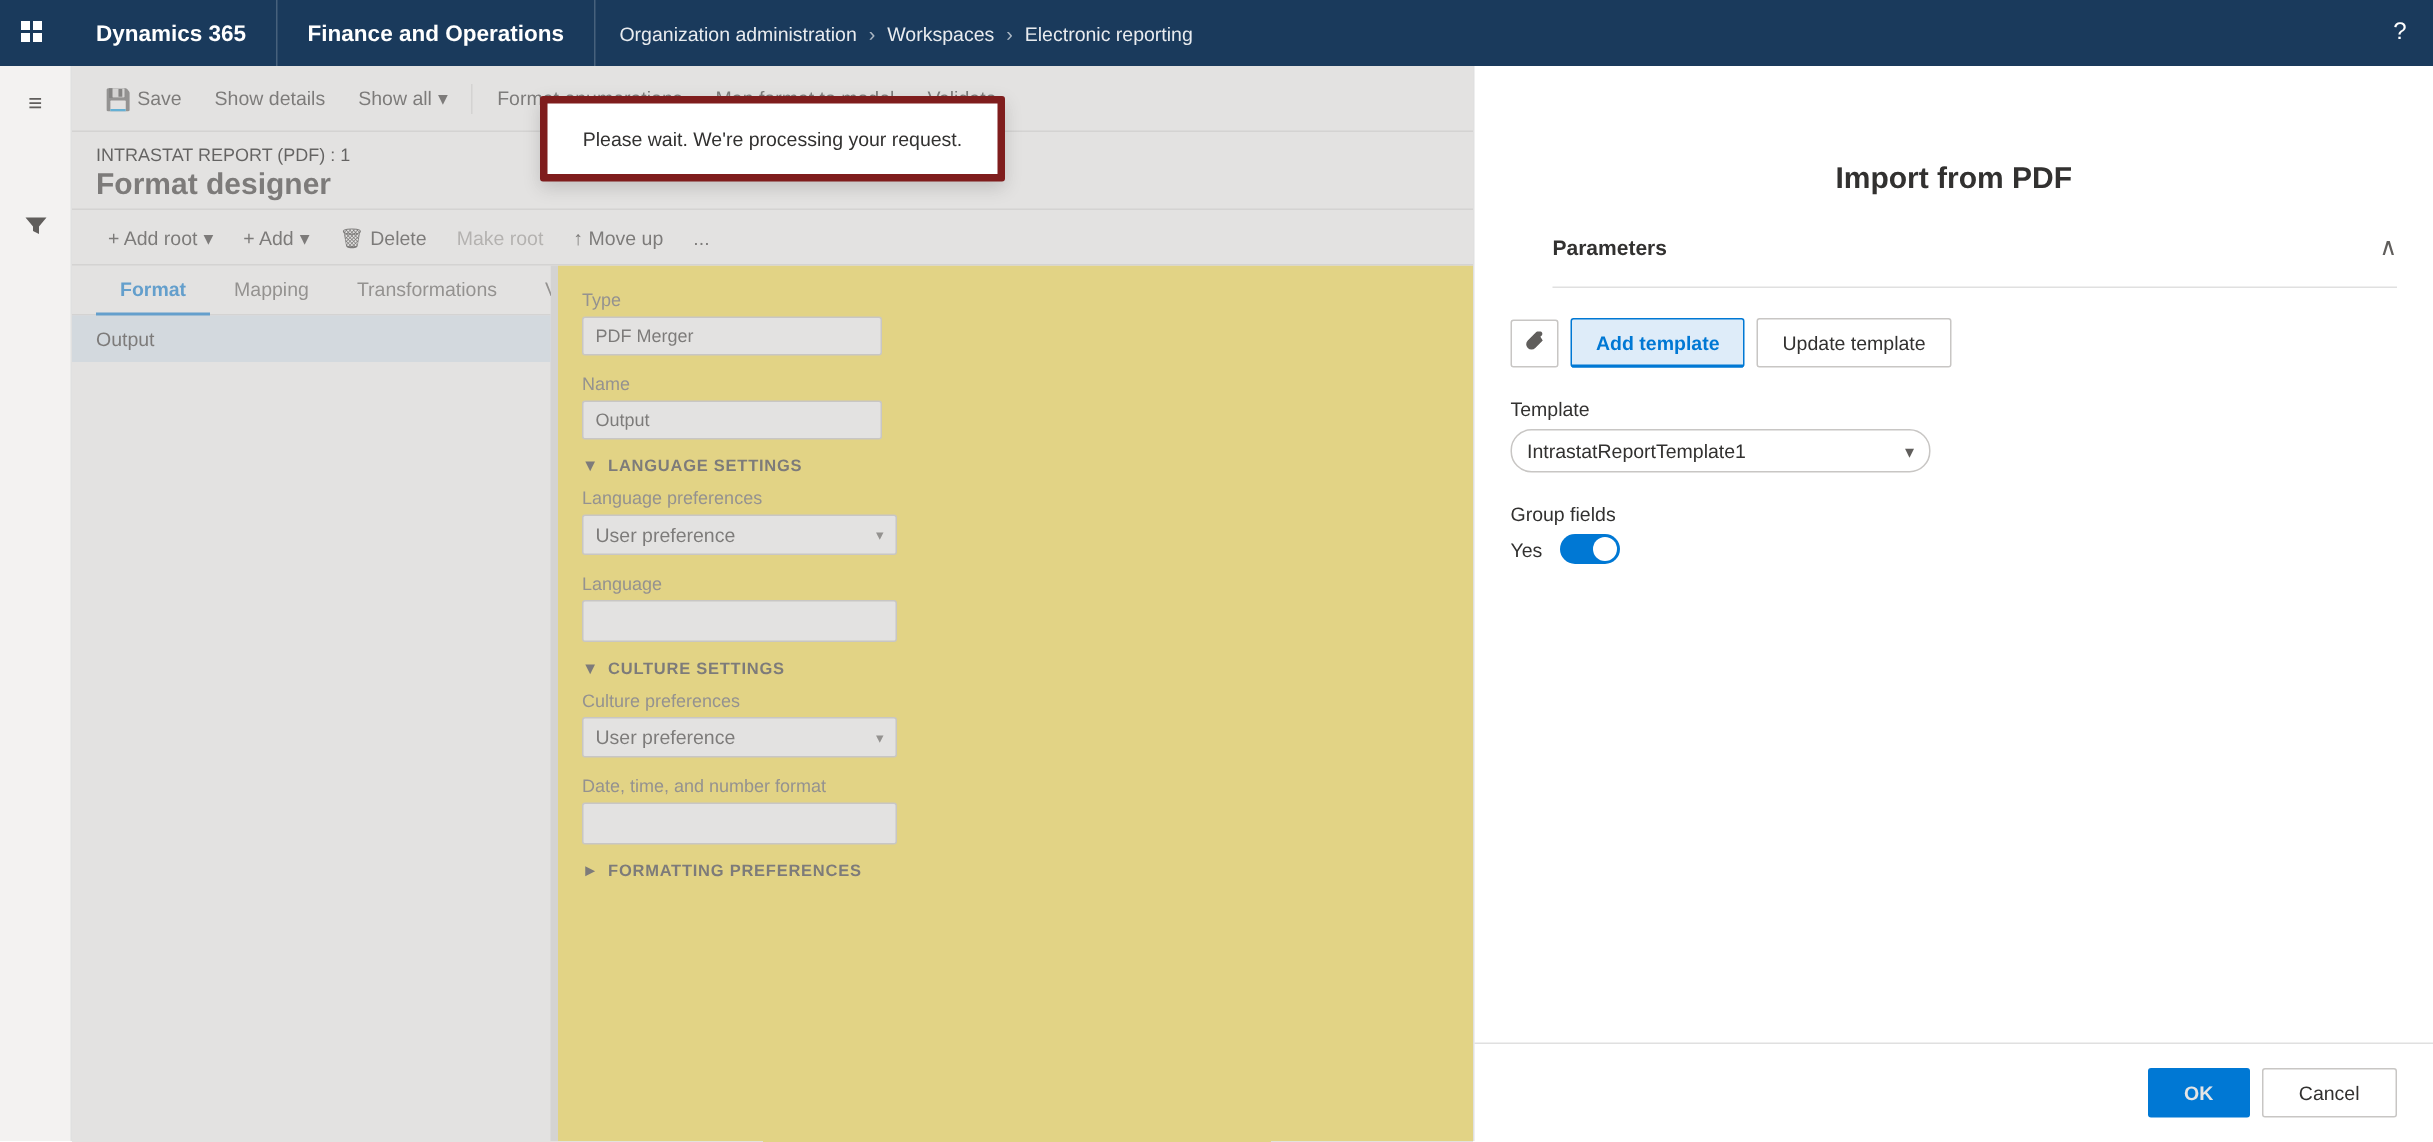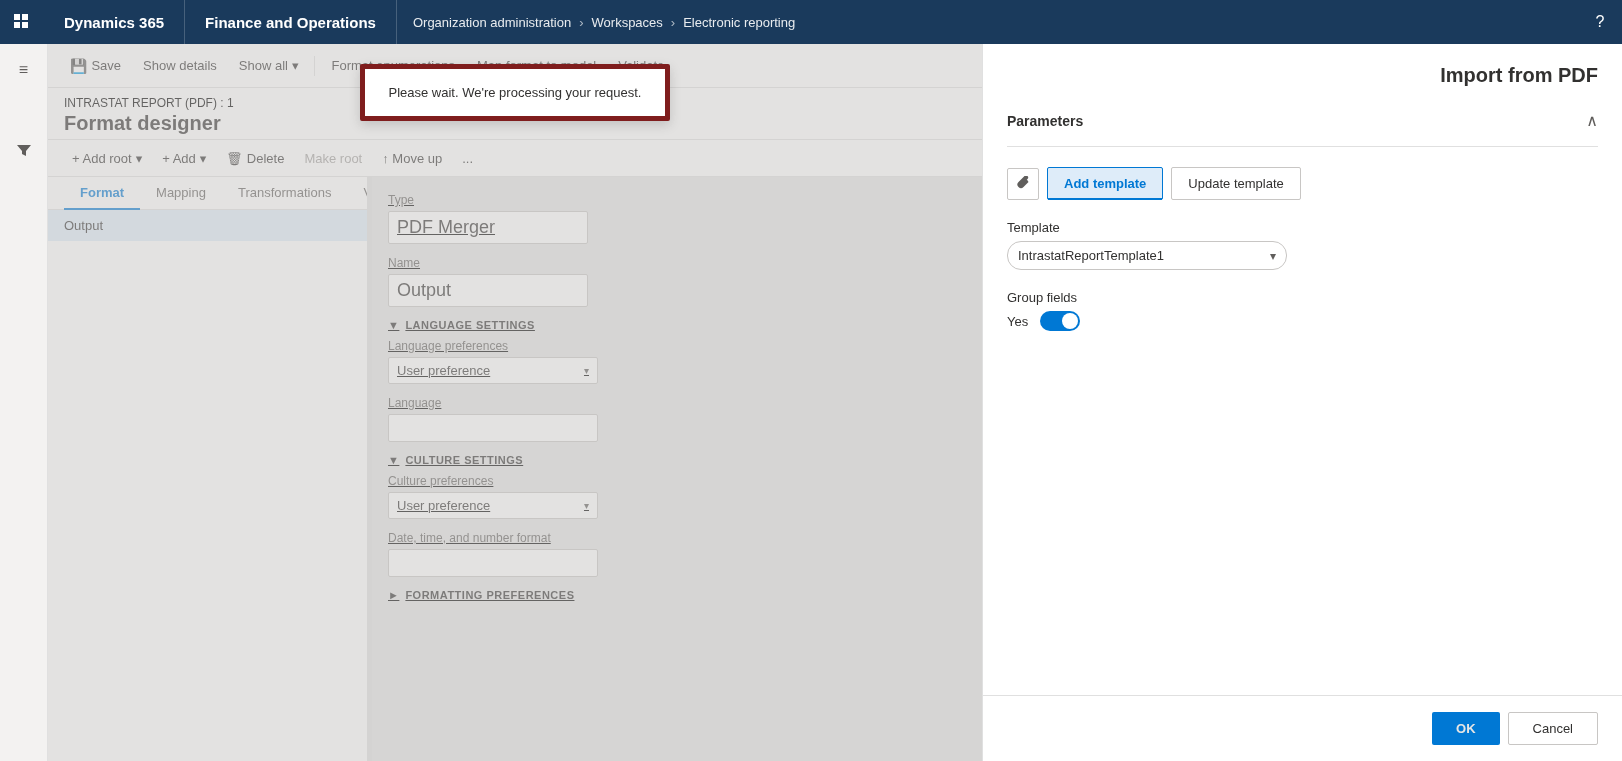--- a/index.html
+++ b/index.html
@@ -203,27 +203,26 @@
       cursor: pointer;
       background: #deecf9;
       color: #323130;
     }
 
     
     .props-panel {
       flex: 1;
       overflow-y: auto;
       padding: 16px;
-      background: #e5e5e5;
-      text-decoration: underline;
+      background: #fde047;
     }
     .props-field { margin-bottom: 12px; }
     .props-label { font-size: 12px; color: #605e5c; margin-bottom: 4px; }
     .props-value {
-      font-size: 18px;
+      font-size: 12px;
       color: #323130;
       background: #fff;
       border: 1px solid #c8c6c4;
       padding: 5px 8px;
       border-radius: 2px;
       width: 200px;
     }
     .section-header {
       display: flex;
       align-items: center;
@@ -278,43 +277,45 @@
       background: #fff;
       border-left: 1px solid #e0e0e0;
       display: flex;
       flex-direction: column;
       flex-shrink: 0;
       position: relative;
     }
     .right-panel-header {
       display: flex;
       align-items: center;
-      justify-content: flex-end;
+      justify-content: center;
       padding: 20px 24px 16px;
       border-bottom: none;
+      margin-top: 44px;
     }
     .right-panel-title {
       font-size: 20px;
       font-weight: 600;
       color: #323130;
     }
 
     
     .params-section {
       padding: 0 24px;
       flex: 1;
       overflow-y: auto;
     }
     .params-header {
       display: flex;
       align-items: center;
       justify-content: space-between;
       padding: 8px 0 16px;
       border-bottom: 1px solid #e0e0e0;
       margin-bottom: 20px;
+      margin-left: 28px;
     }
     .params-title {
       font-size: 14px;
       font-weight: 600;
       color: #323130;
     }
     .params-collapse {
       font-size: 16px;
       color: #605e5c;
       cursor: pointer;

